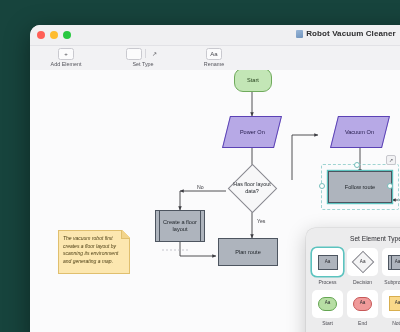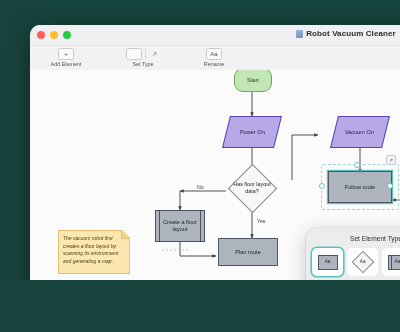--- a/index.html
+++ b/index.html
@@ -2,21 +2,21 @@
 <html><head>
 <meta charset="utf-8">
 <style>
   html,body{margin:0;padding:0;}
   body{
     width:400px;height:332px;overflow:hidden;
     background:#17443d;
     font-family:"Liberation Sans", sans-serif;
     -webkit-font-smoothing:antialiased;
   }
-  #root{position:relative;width:400px;height:280px;overflow:hidden;}
+  #root{position:relative;width:400px;height:332px;overflow:hidden;}
 
   
   .window{
     position:absolute;left:30px;top:25px;width:392px;height:320px;
     background:#f6f6f8;border-radius:10px 0 0 0;
     box-shadow:0 6px 26px rgba(0,0,0,.42);
     overflow:hidden;
   }
   .titlebar{
     position:relative;height:20px;background:#f0f0f2;

